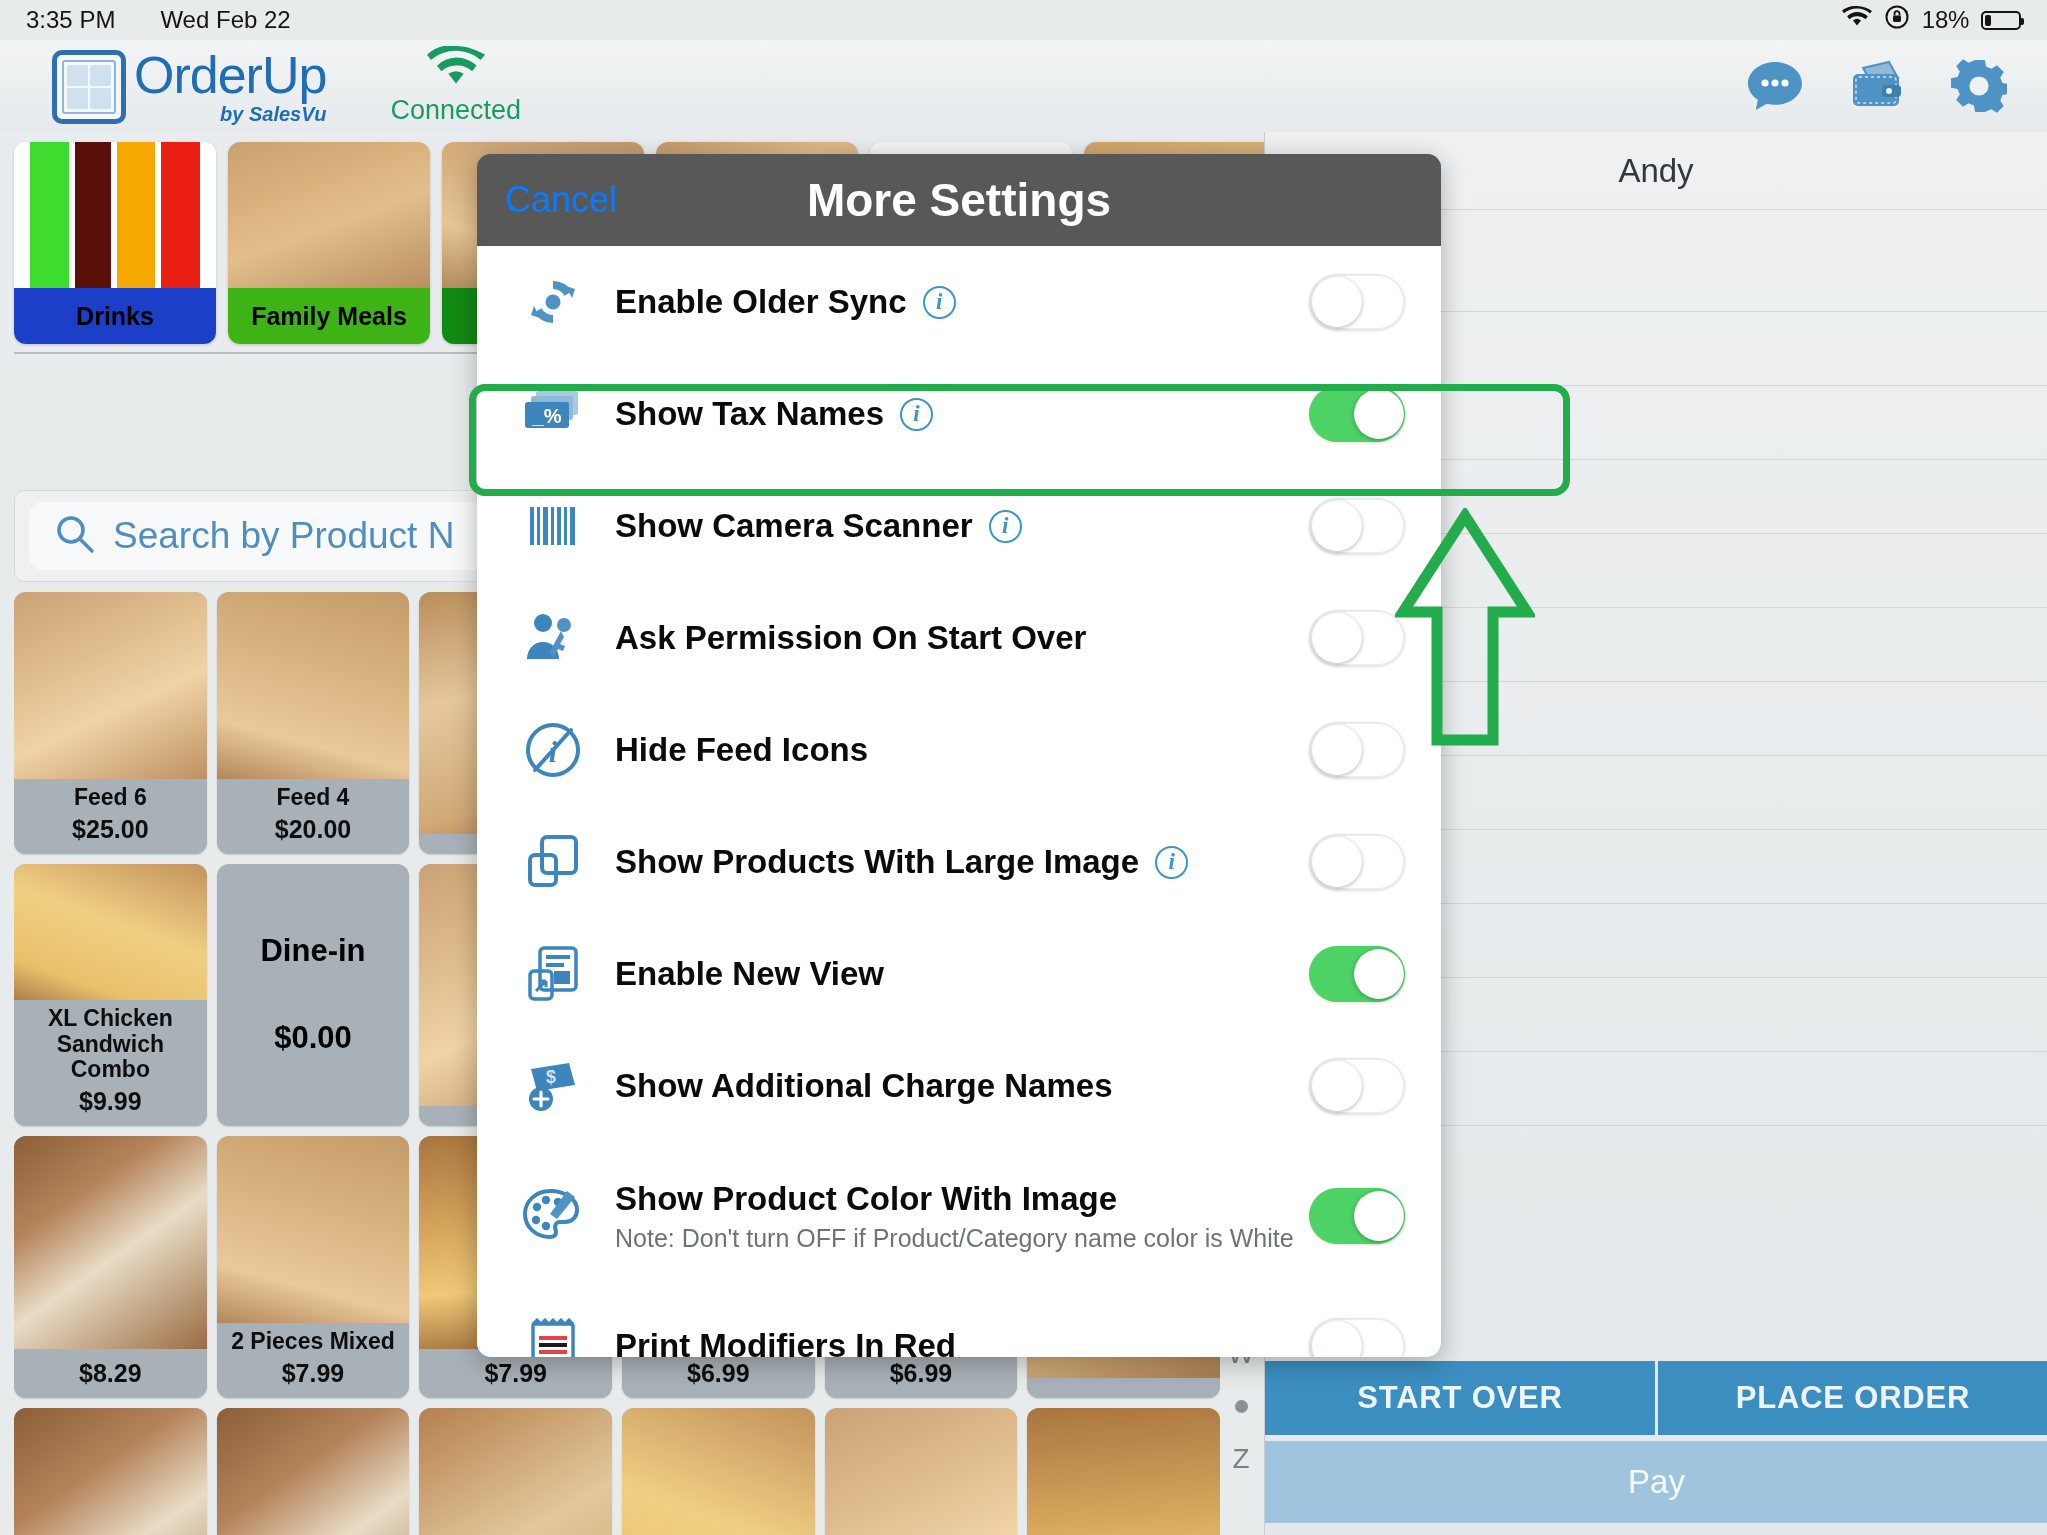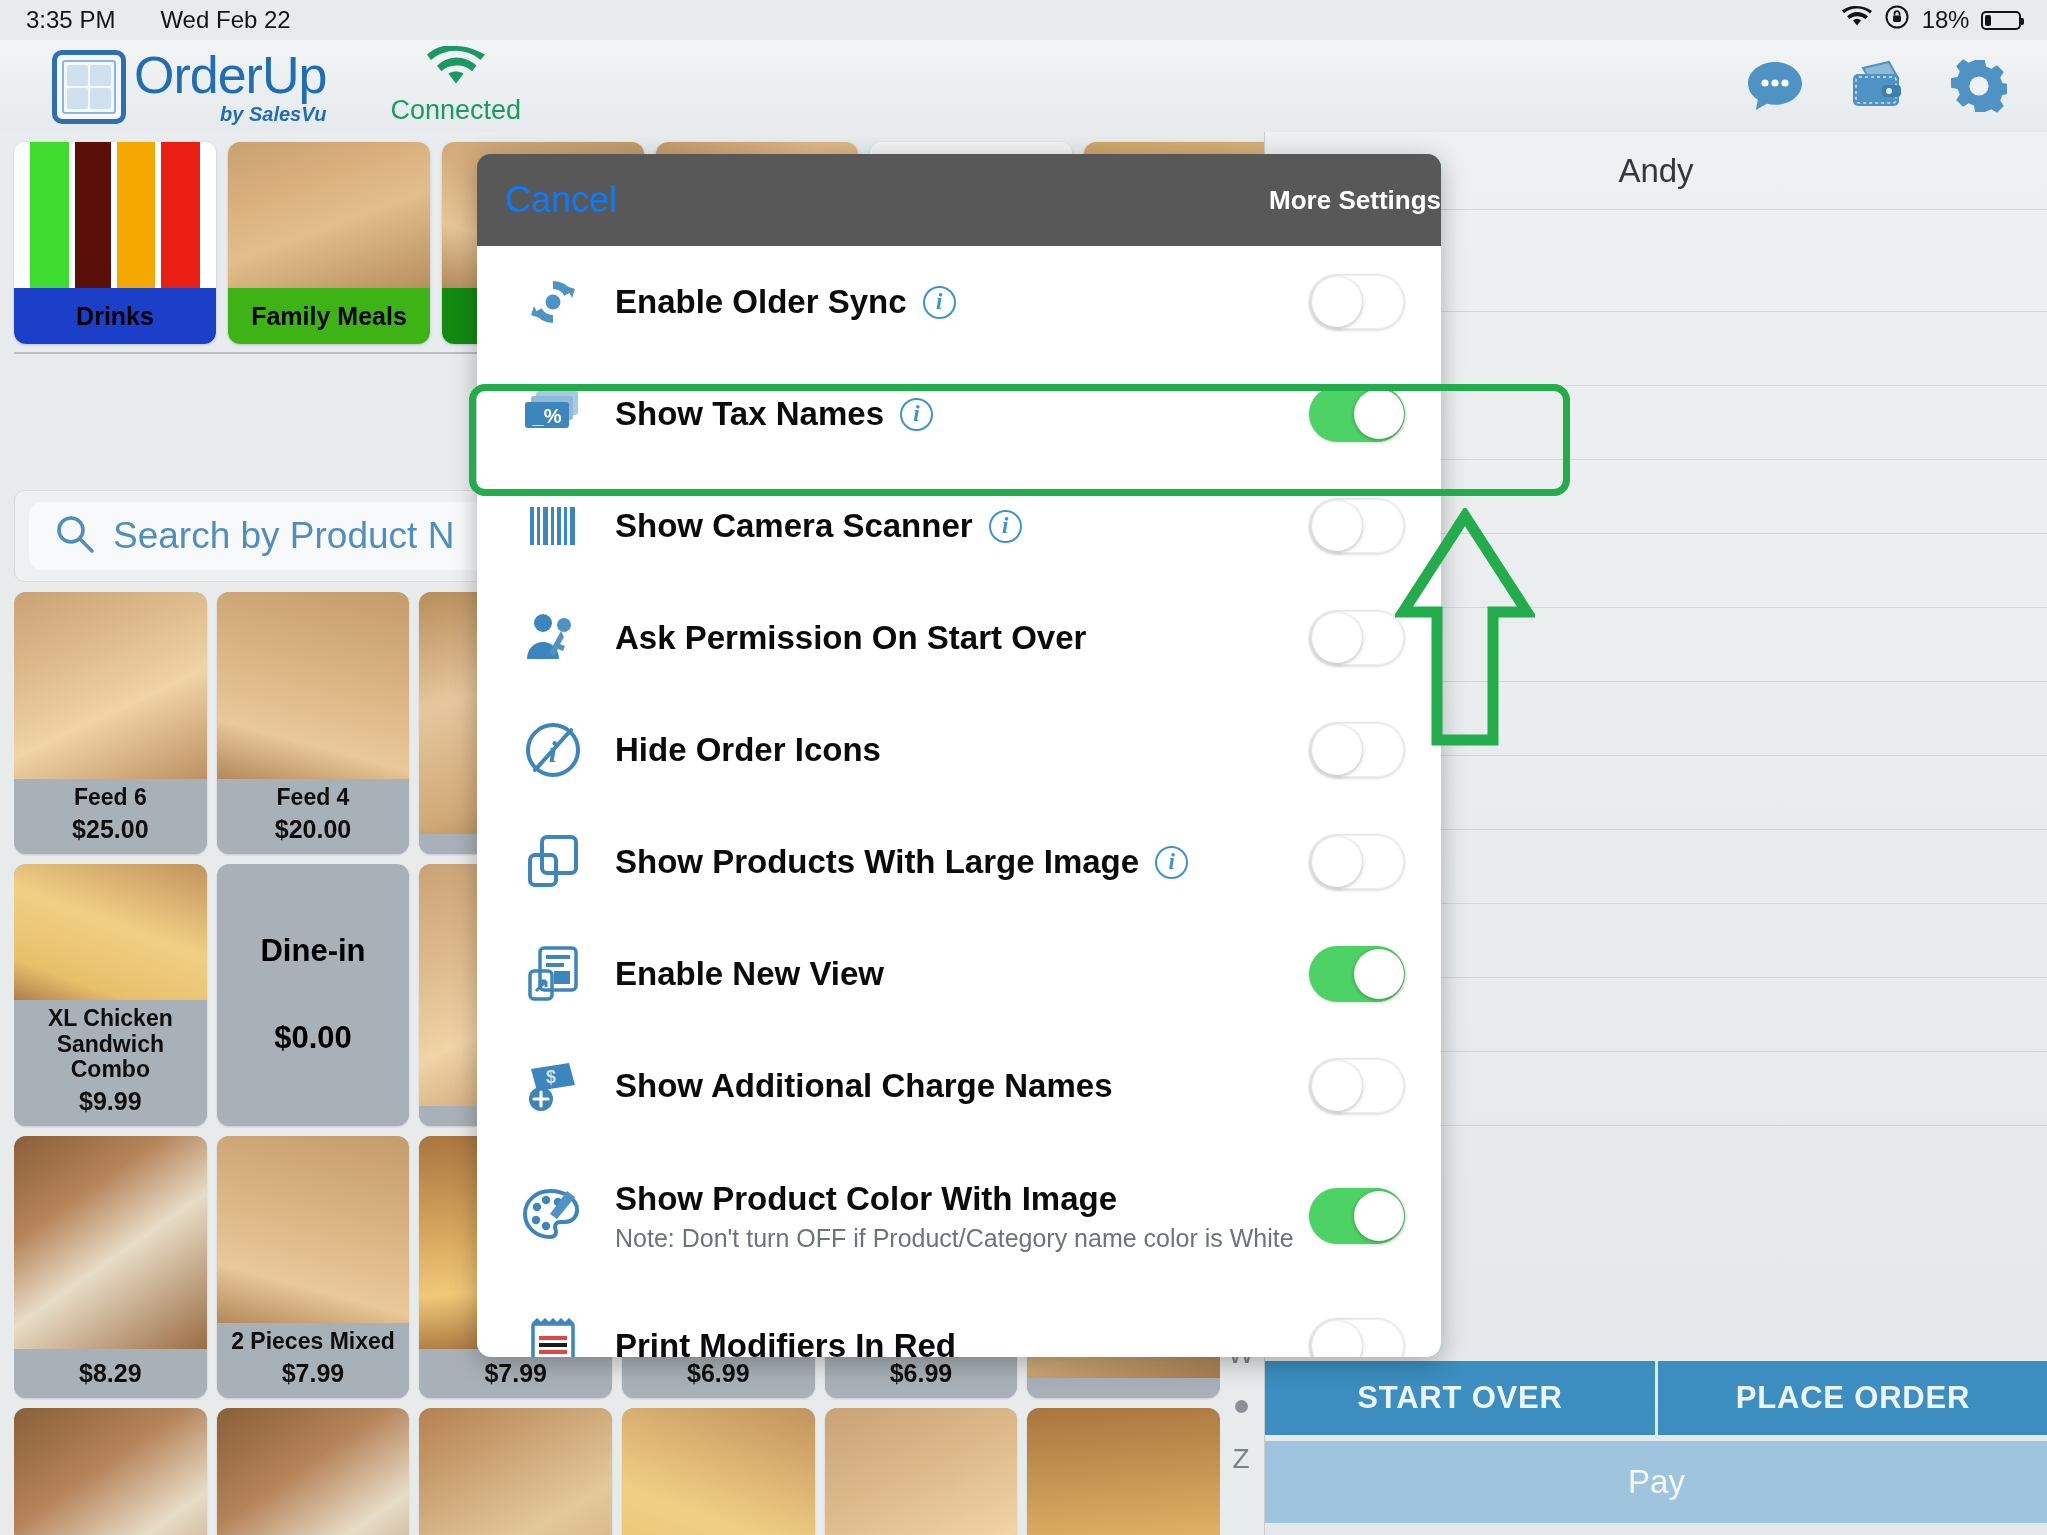--- a/index.html
+++ b/index.html
@@ -176,22 +176,22 @@
     position: absolute; top: 154px; left: 477px; width: 964px; height: 1203px;
     border-radius: 14px; background: #0ea5e9; overflow: hidden;
     box-shadow: 0 6px 26px rgba(0,0,0,.28);
   }
   .modal-hdr {
     height: 92px; background: #595858; display: flex; align-items: center; padding: 0 28px;
     position: relative;
   }
   .modal-cancel { font-size: 36px; color: #0a7bff; }
   .modal-title {
-    position: absolute; left: 0; right: 0; text-align: right;
-    font-size: 26px; font-weight: bold; color: #fff; pointer-events: none;
+    position: absolute; left: 0; right: 0; text-align: center;
+    font-size: 46px; font-weight: bold; color: #fff; pointer-events: none;
   }
   .modal-body { height: 1111px; overflow: hidden; background: #fff; position: relative; }
 
   .srow {
     display: flex; align-items: center; height: 112px;
     padding: 0 36px 0 30px; position: relative;
   }
   .srow.tall { height: 148px; align-items: center; }
   .srow-ico { width: 92px; flex: 0 0 92px; display: flex; align-items: center; justify-content: center; }
   .srow-txt { flex: 1 1 auto; display: flex; flex-direction: column; justify-content: center; padding-left: 16px; }
@@ -636,21 +636,21 @@
       <div class="srow">
         <div class="srow-ico">
           <svg width="60" height="60" viewBox="0 0 60 60">
             <circle cx="30" cy="30" r="25" fill="none" stroke="#3d85bd" stroke-width="4"></circle>
             <text x="30" y="42" font-size="30" font-style="italic" font-weight="bold" font-family="Liberation Serif, serif" fill="#3d85bd" text-anchor="middle">i</text>
             <line x1="12" y1="50" x2="48" y2="10" stroke="#3d85bd" stroke-width="4" stroke-linecap="round"></line>
           </svg>
         </div>
         <div class="srow-txt">
           <div class="srow-line">
-            <span class="srow-label">Hide Order Icons</span>
+            <span class="srow-label">Hide Feed Icons</span>
           </div>
         </div>
         <div class="toggle">
             <span class="knob"></span>
           </div>
       </div>
 
       <div class="srow">
         <div class="srow-ico">
           <svg width="58" height="58" viewBox="0 0 58 58">

